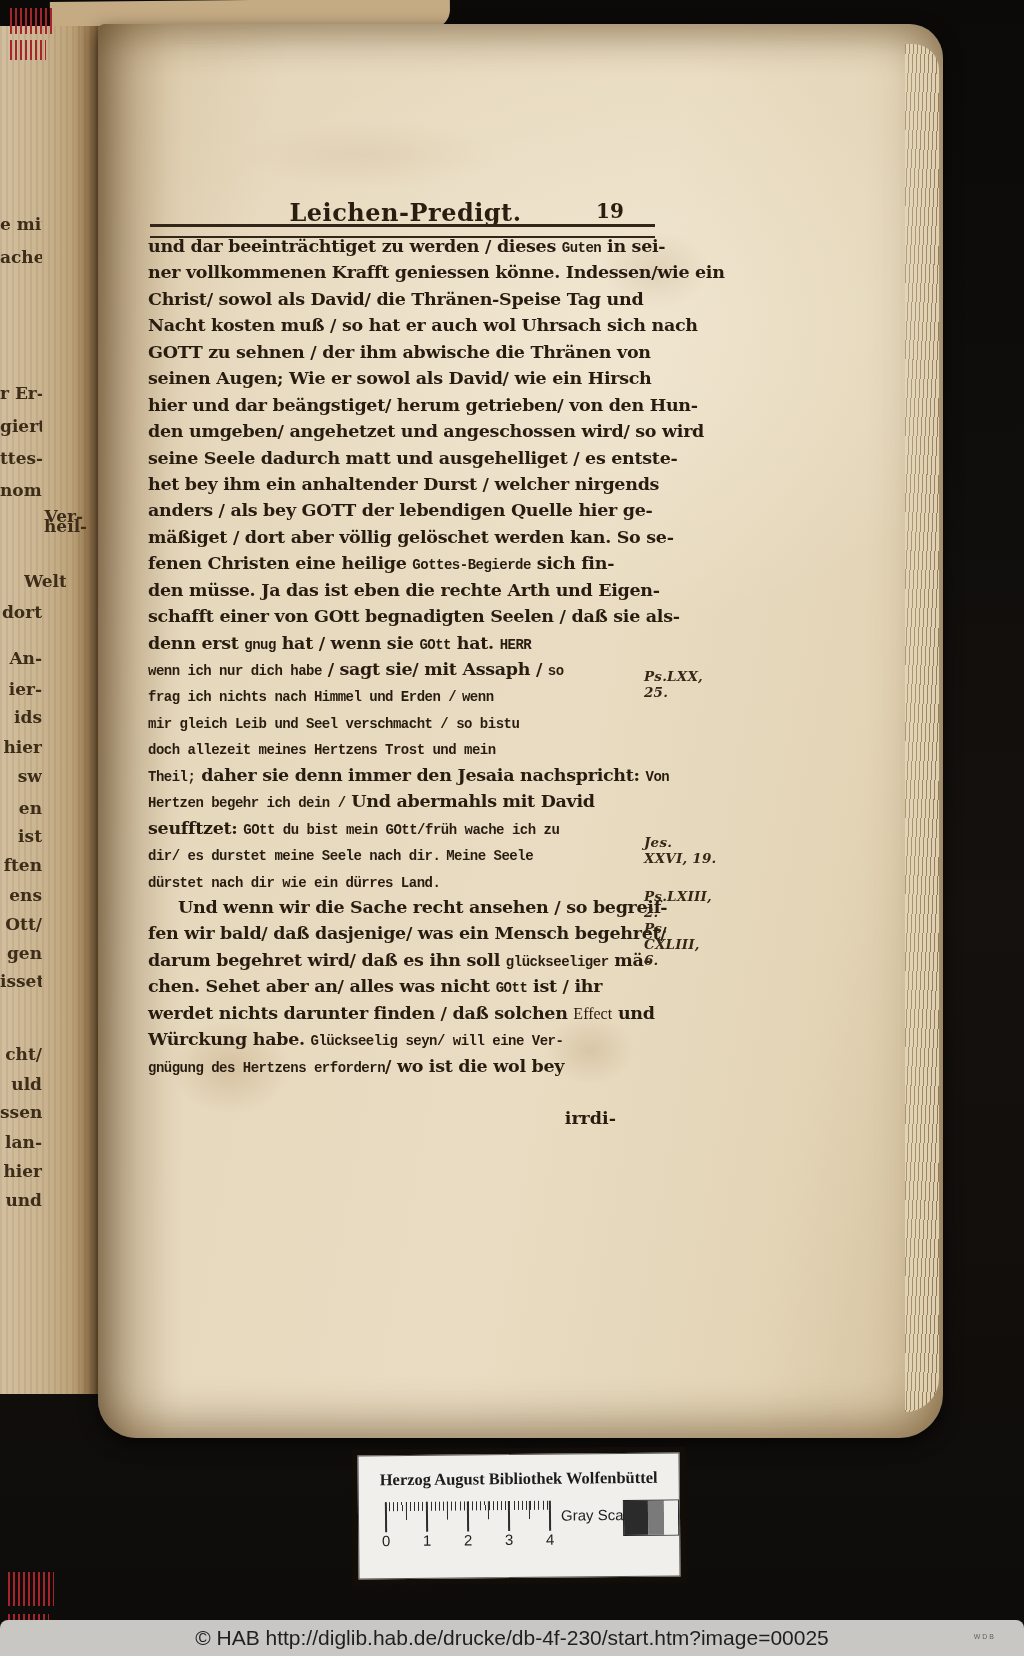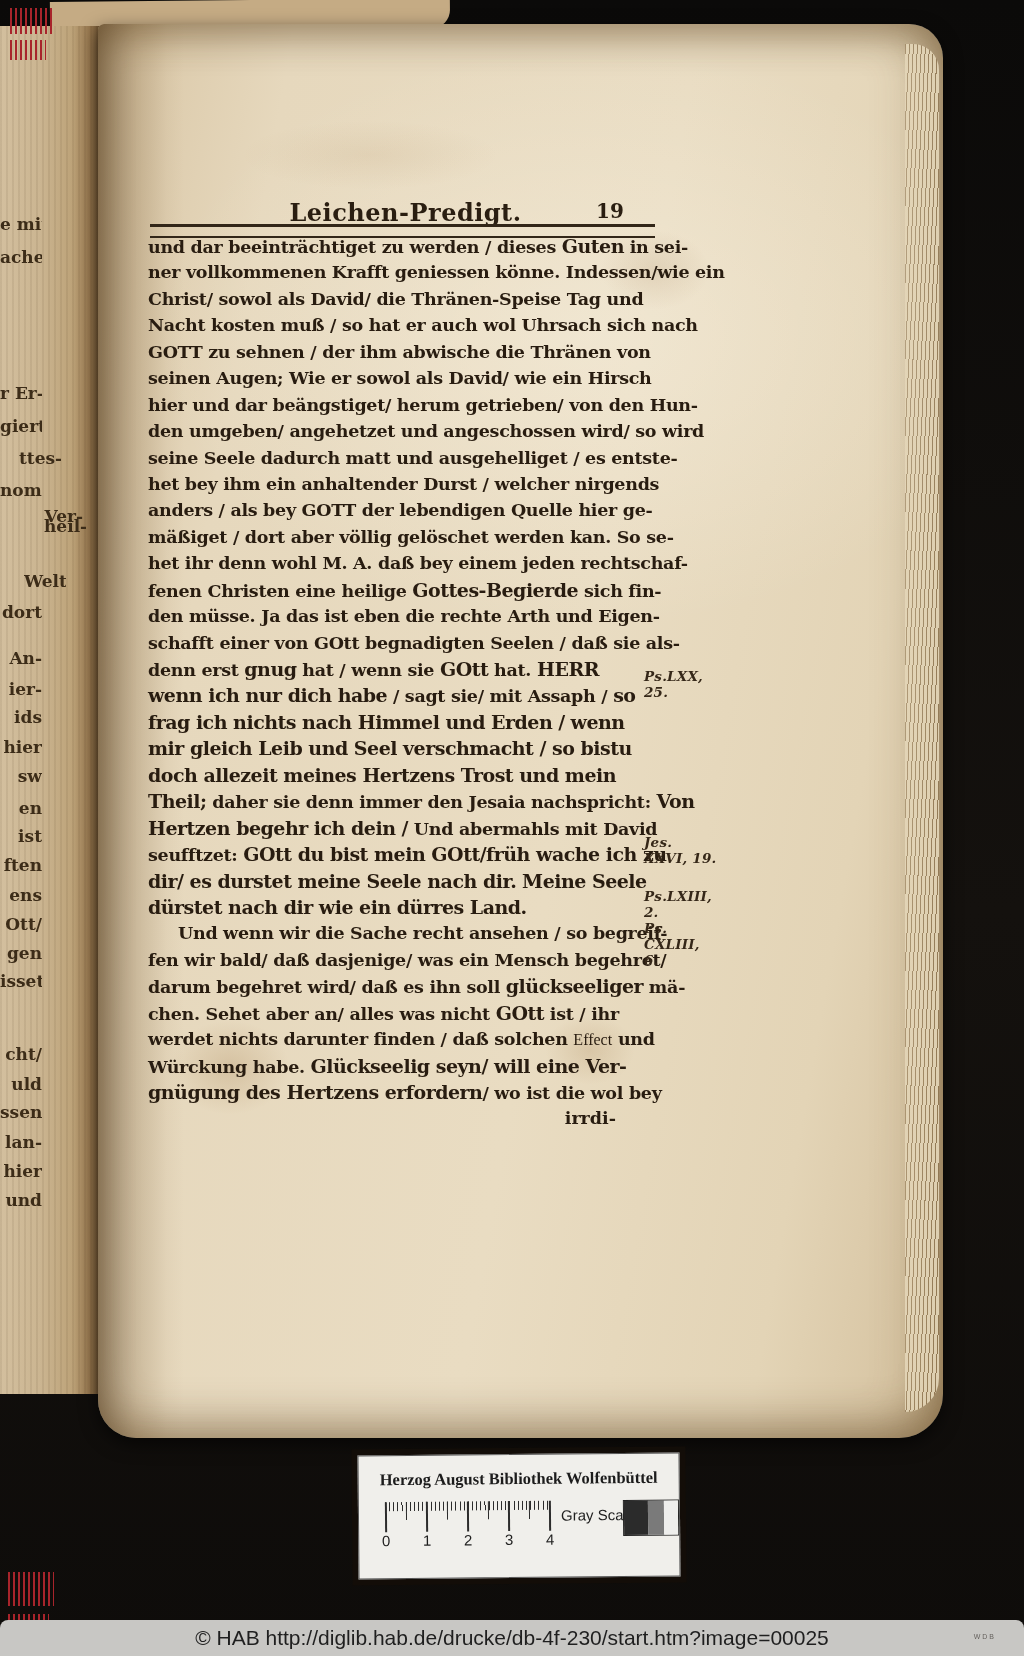--- a/index.html
+++ b/index.html
@@ -34,21 +34,21 @@
   .stain.d{left:240px;top:120px;width:260px;height:70px;background:radial-gradient(ellipse at center,rgba(160,120,70,.10),transparent 70%);}
   
   .header-title{position:absolute;left:148px;top:198px;width:515px;text-align:center;
                 font-size:24px;font-weight:700;color:#2a1e11;letter-spacing:.5px;}
   .page-num{position:absolute;left:596px;top:199px;font-size:20px;font-weight:700;color:#2a1e11;}
   .rule{position:absolute;left:150px;top:224px;width:505px;height:9px;
         border-top:3px solid #32261ا8;border-top:3px solid #322618;border-bottom:2px solid #322618;}
   .body-block{position:absolute;left:148px;top:233px;width:516px;color:#281c10;}
   .tline{height:26.45px;line-height:26.45px;white-space:nowrap;font-size:17.5px;font-weight:700;letter-spacing:-.3px;}
   .tline.indent{padding-left:30px;}
-  .s-e{font-size:19px;letter-spacing:-.5px;}
+  .s-e{font-size:14px;letter-spacing:-.5px;font-family:Liberation Mono, monospace;}
   .s-r{font-family:"Liberation Serif",serif;font-weight:400;font-size:16px;letter-spacing:0;}
   .catchword{height:26px;line-height:26px;text-align:right;padding-right:48px;font-size:17.5px;font-weight:700;}
   .mnote{position:absolute;left:644px;width:74px;font-style:italic;font-weight:600;
          font-size:13.5px;line-height:16px;color:#352718;letter-spacing:.2px;}
   .frag{position:absolute;left:0;width:42px;text-align:right;font-size:17px;font-weight:700;
         color:#3c2c18;white-space:nowrap;overflow:hidden;}
   
   .barcode{position:absolute;display:flex;flex-direction:column;justify-content:space-between;}
   .bc-row{background:repeating-linear-gradient(90deg,#a8242b 0 2px,transparent 2px 5px,#a8242b 5px 7px,transparent 7px 10px);}
   
@@ -101,21 +101,20 @@
       <div class="tline"><span class="s-n">Christ/ sowol als David/ die Thränen-Speise Tag und</span></div>
       <div class="tline"><span class="s-n">Nacht kosten muß / so hat er auch wol Uhrsach sich nach</span></div>
       <div class="tline"><span class="s-n">GOTT zu sehnen / der ihm abwische die Thränen von</span></div>
       <div class="tline"><span class="s-n">seinen Augen;  Wie er sowol als David/ wie ein Hirsch</span></div>
       <div class="tline"><span class="s-n">hier und dar beängstiget/ herum getrieben/ von den Hun-</span></div>
       <div class="tline"><span class="s-n">den umgeben/ angehetzet und angeschossen wird/ so wird</span></div>
       <div class="tline"><span class="s-n">seine Seele dadurch matt und ausgehelliget / es entste-</span></div>
       <div class="tline"><span class="s-n">het bey ihm ein anhaltender Durst / welcher nirgends</span></div>
       <div class="tline"><span class="s-n">anders / als bey GOTT der lebendigen Quelle hier ge-</span></div>
       <div class="tline"><span class="s-n">mäßiget / dort aber völlig gelöschet werden kan.  So se-</span></div>
-      <div class="tline"><span class="s-n">het ihr denn wohl M. A. daß bey einem jeden rechtschaf-</span></div>
       <div class="tline"><span class="s-n">fenen Christen eine heilige </span><span class="s-e">Gottes-Begierde</span><span class="s-n"> sich fin-</span></div>
       <div class="tline"><span class="s-n">den müsse.   Ja das ist eben die rechte Arth und Eigen-</span></div>
       <div class="tline"><span class="s-n">schafft einer von GOtt begnadigten Seelen / daß sie als-</span></div>
       <div class="tline"><span class="s-n">denn erst </span><span class="s-e">gnug</span><span class="s-n"> hat / wenn sie </span><span class="s-e">GOtt</span><span class="s-n"> hat.  </span><span class="s-e">HERR</span></div>
       <div class="tline"><span class="s-e">wenn ich nur dich habe</span><span class="s-n"> / sagt sie/ mit Assaph / </span><span class="s-e">so</span></div>
       <div class="tline"><span class="s-e">frag ich nichts nach Himmel und Erden /</span><span class="s-n"> </span><span class="s-e">wenn</span></div>
       <div class="tline"><span class="s-e">mir gleich Leib und Seel verschmacht / so bistu</span></div>
       <div class="tline"><span class="s-e">doch allezeit meines Hertzens Trost und mein</span></div>
       <div class="tline"><span class="s-e">Theil;</span><span class="s-n"> daher sie denn immer den Jesaia nachspricht: </span><span class="s-e">Von</span></div>
       <div class="tline"><span class="s-e">Hertzen begehr ich dein /</span><span class="s-n">  Und abermahls mit David</span></div>
@@ -138,21 +137,21 @@
       <div class="mnote" style="top: 668px;">Ps.LXX, 25.</div>
       <div class="mnote" style="top: 834px;">Jes. XXVI, 19.</div>
       <div class="mnote" style="top: 888px;">Ps.LXIII, 2.</div>
       <div class="mnote" style="top: 920px;">Ps. CXLIII, 6.</div>
     </div>
   <div>
       <div class="frag" style="top: 214px;">e mit</div>
       <div class="frag" style="top: 247px;">ache</div>
       <div class="frag" style="top: 383px;">r Er-</div>
       <div class="frag" style="top: 416px;">giert-</div>
-      <div class="frag" style="top: 448px; margin-left: 19px;">ttes-</div>
+      <div class="frag" style="top: 448px;">ttes-</div>
       <div class="frag" style="top: 480px;">nom-</div>
       <div class="frag" style="top: 506px; padding-left: 41px;">Ver-</div>
       <div class="frag" style="top: 516px; padding-left: 44px;">heil-</div>
       <div class="frag" style="top: 571px; margin-left: 24px;">Welt</div>
       <div class="frag" style="top: 602px;">dort</div>
       <div class="frag" style="top: 648px;">An-</div>
       <div class="frag" style="top: 679px;">ier-</div>
       <div class="frag" style="top: 707px;">ids</div>
       <div class="frag" style="top: 737px;">hier</div>
       <div class="frag" style="top: 766px;">sw</div>

